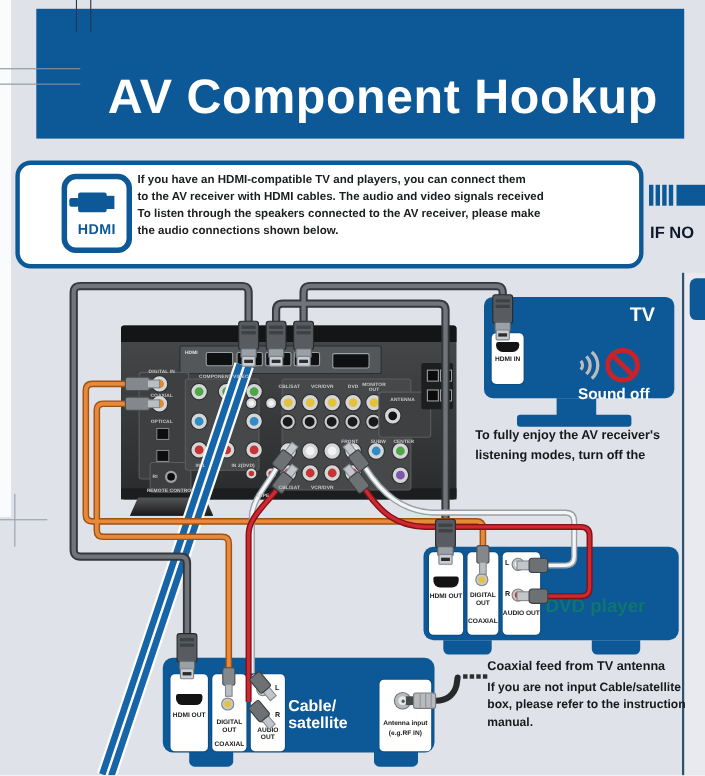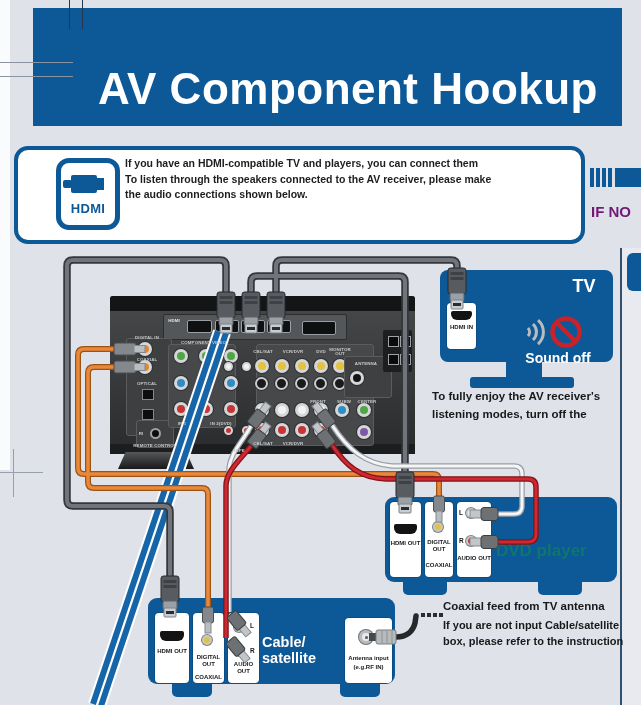--- a/index.html
+++ b/index.html
@@ -14,21 +14,21 @@
   #ibox{left:14px;top:146px;width:563px;height:90px;background:#fff;border:4px solid #0d5896;border-radius:14px;}
   #hicon{left:56px;top:158px;width:54px;height:62px;border:5px solid #0d5896;border-radius:13px;background:#fff;}
   #hicon .pb{left:10px;top:12px;width:26px;height:18px;background:#0d5896;border-radius:2px;}
   #hicon .pt{left:35px;top:15px;width:8px;height:12px;background:#0d5896;}
   #hicon .pc{left:2px;top:17px;width:9px;height:8px;background:#0d5896;border-radius:2px;}
   #hicon .tx{left:0;right:0;top:38px;text-align:center;color:#0d5896;font-weight:bold;font-size:13px;letter-spacing:.3px;}
   #itext{left:125px;top:156px;line-height:15.6px;font-size:10.5px;font-weight:bold;color:#1b1d1f;white-space:nowrap;}
   
   .ebar{top:168px;width:4px;height:19px;background:#0d5896;}
   #eblock{left:615px;top:168px;width:26px;height:19px;background:#0d5896;}
-  #ehead{left:591px;top:203px;font-size:15px;font-weight:bold;color:#701a75;white-space:nowrap;}
+  #ehead{left:591px;top:203px;font-size:15px;font-weight:bold;color:#0f172a;white-space:nowrap;}
   #vline{left:620px;top:248px;width:2px;height:457px;background:#30506f;}
   #rzone{left:622px;top:248px;width:19px;height:457px;background:#e8eaef;}
   #stub{left:627px;top:253px;width:14px;height:38px;background:#0d5896;border-radius:6px 0 0 6px;}
   
   .cmh{background:#8b93a0;height:1px;}
   .cmv{background:#25364d;width:1px;}
   .cmg{background:#97a0ab;}
   #lstrip{left:0;top:0;width:10px;height:470px;background:#fafbfc;}
   
   #rcv{left:110px;top:296px;width:305px;height:158px;background:linear-gradient(#48494b,#2a2b2d);border-radius:3px;}
@@ -84,20 +84,21 @@
 
   <div class="b" id="ibox"></div>
   <div class="b" id="hicon">
     <div class="b pb"></div>
     <div class="b pt"></div>
     <div class="b pc"></div>
     <div class="b tx">HDMI</div>
   </div>
   <div class="b" id="itext">
     <div>If you have an HDMI-compatible TV and players, you can connect them</div>
+    <div>to the AV receiver with HDMI cables. The audio and video signals received</div>
     <div>To listen through the speakers connected to the AV receiver, please make</div>
     <div>the audio connections shown below.</div>
   </div>
 
   <div class="b ebar" style="left:590px;"></div>
   <div class="b ebar" style="left:596px;"></div>
   <div class="b ebar" style="left:602px;"></div>
   <div class="b ebar" style="left:608px;"></div>
   <div class="b" id="eblock"></div>
   <div class="b" id="ehead">IF NO</div>
@@ -172,20 +173,21 @@
   <div class="pp" style="left:345px;top:618px;width:47px;height:65px;">
     <div class="pplab" style="top:37px;">Antenna input</div>
     <div class="pplab" style="top:46px;">(e.g.RF IN)</div>
   </div>
   <span class="b" id="fjack"></span>
 
   <div class="b note" style="left:443px;top:600px;font-size:11.5px;">Coaxial feed from TV antenna</div>
   <div class="b note" style="left:443px;top:617px;font-size:11px;line-height:16px;">
     <div>If you are not input Cable/satellite</div>
     <div>box, please refer to the instruction</div>
+    <div>manual.</div>
   </div>
   <div class="dash" style="left:421px;"></div>
   <div class="dash" style="left:427px;"></div>
   <div class="dash" style="left:433px;"></div>
   <div class="dash" style="left:439px;"></div>
 
   <div class="b" id="rcv"></div>
   <div class="b" id="rcv-top"></div>
   <div class="b" id="rcv-bot"></div>
   <div class="b" id="rcv-foot"></div>

